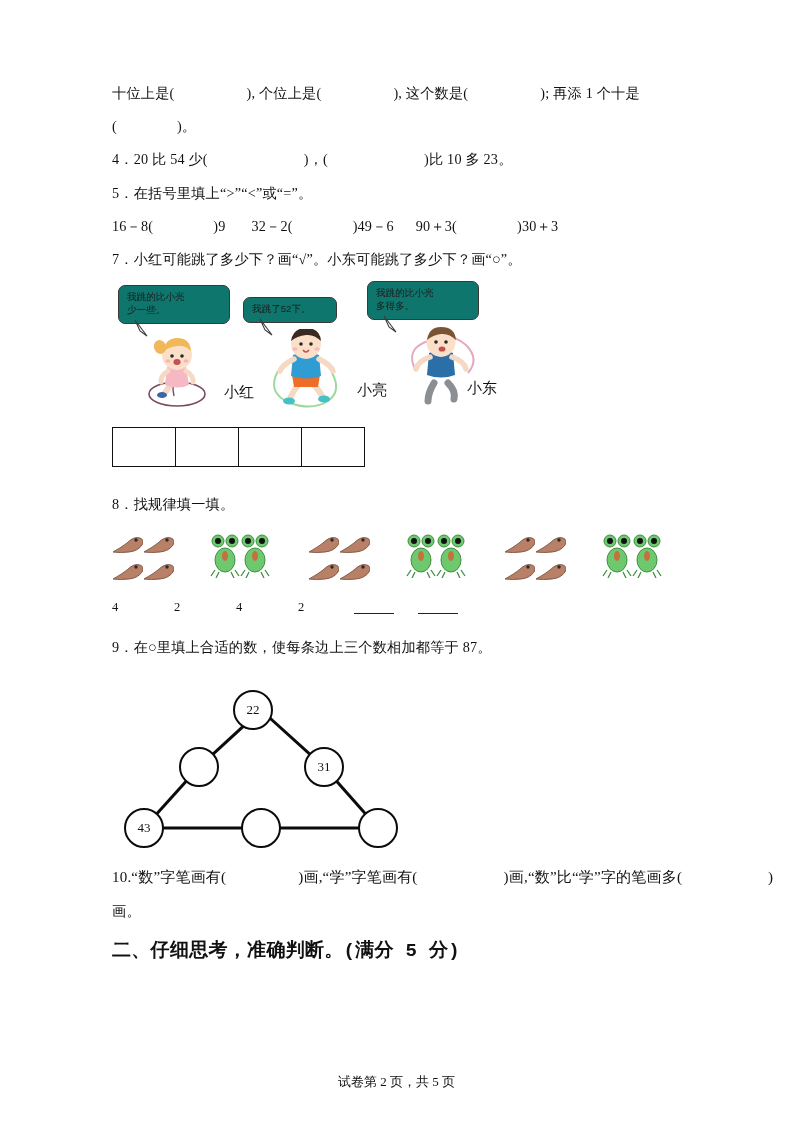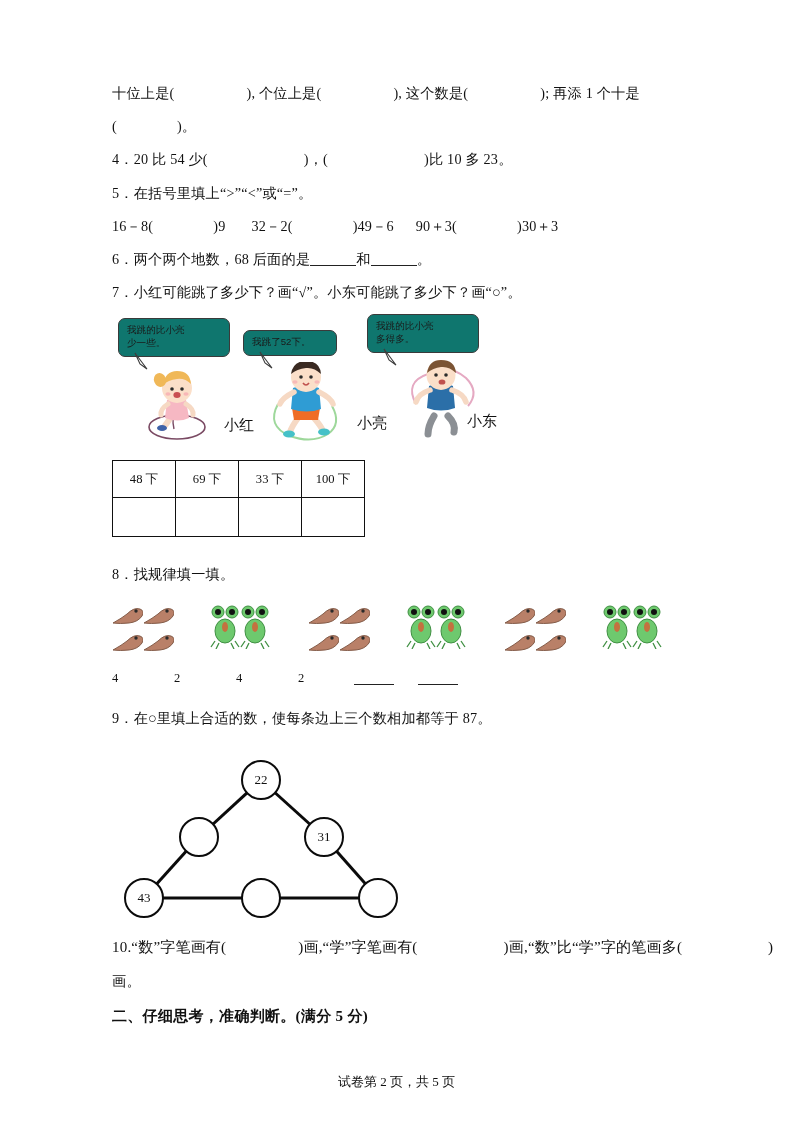--- a/index.html
+++ b/index.html
@@ -136,24 +136,25 @@
     display: flex;
     align-items: center;
     justify-content: center;
     font-size: 13px;
     box-sizing: border-box;
     z-index: 2;
   }
 
   .section-head {
     font-weight: bold;
-    font-size: 15px;
+    font-size: 19px;
     margin-bottom: 18px;
     margin-top: 12px;
     letter-spacing: 0.3px;
+    font-family: Liberation Mono, monospace;
   }
 
   .footer {
     position: absolute;
     top: 1073px;
     left: 0;
     width: 793px;
     text-align: center;
     font-size: 13px;
     color: #111;
@@ -176,23 +177,20 @@
       <span>4．20 比 54 少(</span><span class="gap-xxl"></span><span>)，(</span><span class="gap-xxl"></span><span>)比 10 多 23。</span>
     </div>
 
     <div class="line">
       <span>5．在括号里填上“&gt;”“&lt;”或“=”。</span>
     </div>
     <div class="line">
       <span>16－8(</span><span class="gap-md"></span><span>)9</span><span style="display:inline-block;width:26px"></span><span>32－2(</span><span class="gap-md"></span><span>)49－6</span><span style="display:inline-block;width:22px"></span><span>90＋3(</span><span class="gap-md"></span><span>)30＋3</span>
     </div>
 
-    <div class="line">
-      <span>6．两个两个地数，68 后面的是</span><span class="uline wide"></span><span>和</span><span class="uline wide"></span><span>。</span>
-    </div>
 
     <div class="line">
       <span>7．小红可能跳了多少下？画“√”。小东可能跳了多少下？画“○”。</span>
     </div>
 
     <div class="q7-figure">
 
       <div class="bubble" style="left:6px; top:0px; width:94px;">
         <span style="white-space:pre-line">我跳的比小亮
 少一些。</span>
@@ -285,26 +283,20 @@
           <circle cx="42" cy="15" r="1.8" fill="#2b2b2b"></circle>
           <circle cx="52" cy="15" r="1.8" fill="#2b2b2b"></circle>
           <ellipse cx="48" cy="22" rx="3.4" ry="2.6" fill="#c0504d"></ellipse>
         </svg>
       </div>
       <div class="kid-label" style="left:355px; top:94px;">小东</div>
     </div>
 
     <table class="answers">
       <tbody>
-          <tr>
-        <td>48 下</td>
-        <td>69 下</td>
-        <td>33 下</td>
-        <td>100 下</td>
-      </tr>
       <tr>
         <td class="empty"></td>
         <td class="empty"></td>
         <td class="empty"></td>
         <td class="empty"></td>
       </tr>
     </tbody>
       </table>
 
     <div class="line" style="margin-top:30px;">
@@ -449,21 +441,21 @@
 
     <div class="tri-wrap">
       <svg width="300" height="190" viewBox="0 0 300 190" style="position:absolute;left:0;top:0;">
         <line x1="141" y1="36" x2="79" y2="93" stroke="#0b0b0b" stroke-width="3"></line>
         <line x1="79" y1="93" x2="24" y2="154" stroke="#0b0b0b" stroke-width="3"></line>
         <line x1="141" y1="36" x2="204" y2="93" stroke="#0b0b0b" stroke-width="3"></line>
         <line x1="204" y1="93" x2="258" y2="154" stroke="#0b0b0b" stroke-width="3"></line>
         <line x1="24" y1="154" x2="141" y2="154" stroke="#0b0b0b" stroke-width="3"></line>
         <line x1="141" y1="154" x2="258" y2="154" stroke="#0b0b0b" stroke-width="3"></line>
       </svg>
-      <div class="node" style="left:121px; top:16px;">22</div>
+      <div class="node" style="left:113px; top:16px;">22</div>
       <div class="node" style="left:59px;  top:73px;"></div>
       <div class="node" style="left:184px; top:73px;">31</div>
       <div class="node" style="left:4px;   top:134px;">43</div>
       <div class="node" style="left:121px; top:134px;"></div>
       <div class="node" style="left:238px; top:134px;"></div>
     </div>
 
     <div class="line" style="margin-top:6px; font-size:15px;">
       <span>10.“数”字笔画有(</span><span class="gap-lg"></span><span>)画,“学”字笔画有(</span><span class="gap-xl"></span><span>)画,“数”比“学”字的笔画多(</span><span class="gap-xl"></span><span>)</span>
     </div>

